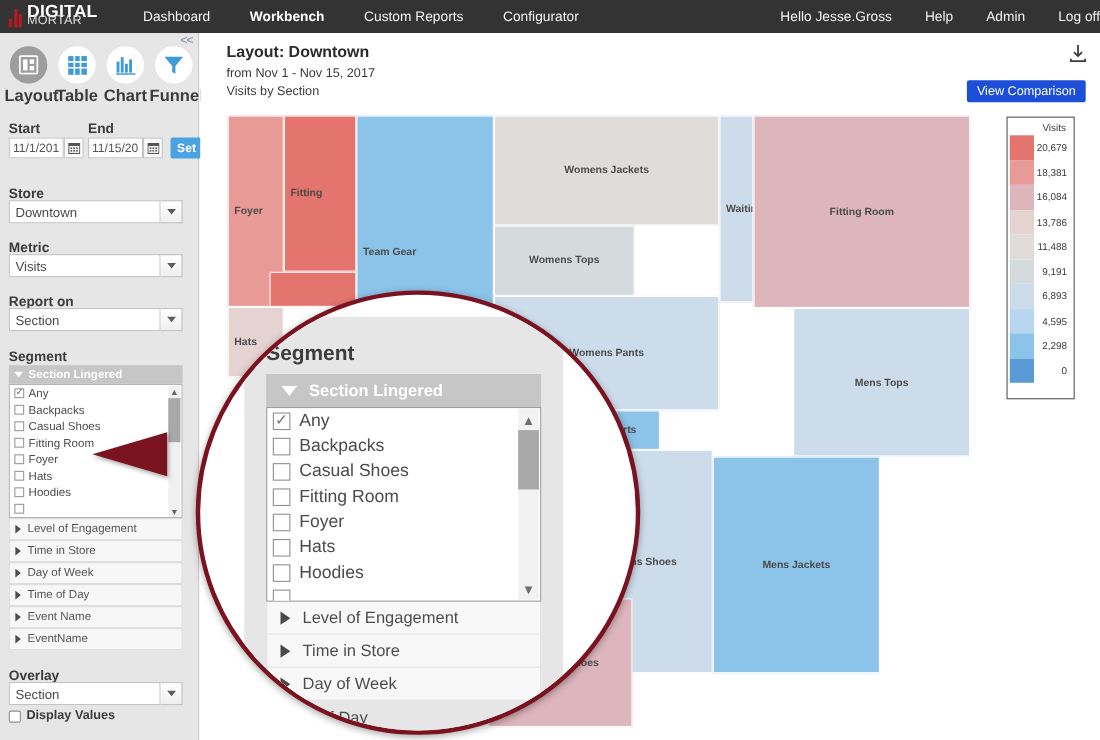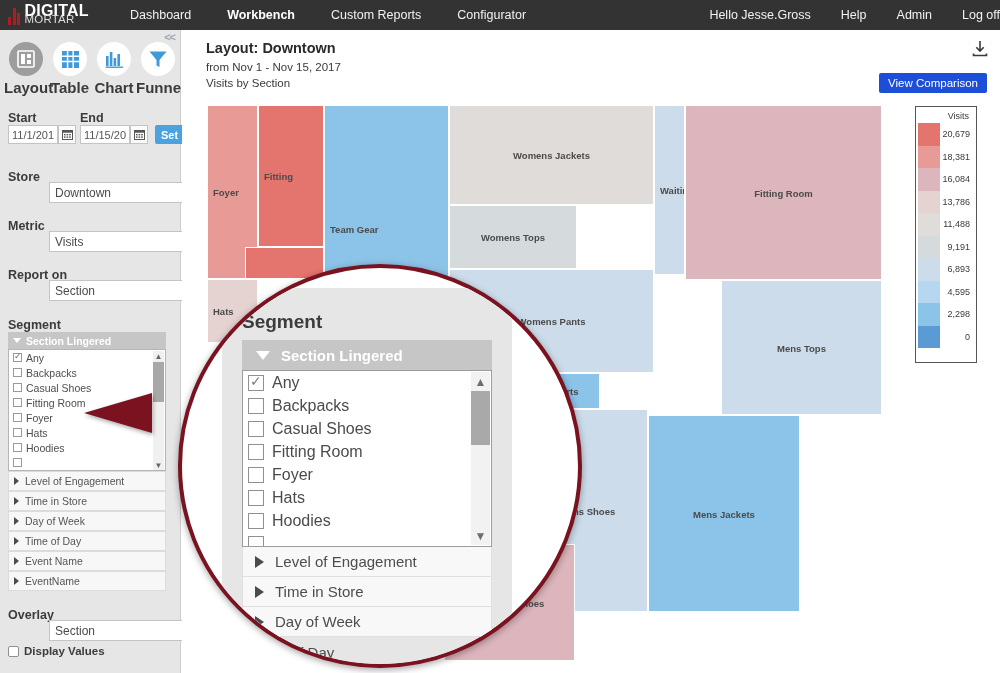--- a/index.html
+++ b/index.html
@@ -62,21 +62,21 @@
   .calbtn {
     width: 18px; height: 19px; border: 1px solid #c4c4c4; background: #fbfbfb;
     display: inline-flex; align-items: center; justify-content: center; cursor: pointer;
     vertical-align: top;
   }
   .setbtn {
     background: #4aa3e0; color: #fff; font-size: 11px; font-weight: bold;
     border: none; height: 19px; padding: 0 6px; cursor: pointer; border-radius: 2px;
     font-family: "Liberation Sans", sans-serif;
   }
-  .selwrap { display: flex; width: 158px; margin-left: 41px; }
+  .selwrap { display: flex; width: 158px; }
   .selbox {
     flex: 1; height: 21px; background: #fff; border: 1px solid #c4c4c4;
     font-size: 12px; color: #4a4a4a; padding-left: 5px; display: flex; align-items: center;
   }
   .selarrow {
     width: 20px; height: 21px; border: 1px solid #c4c4c4; border-left: none;
     background: linear-gradient(#ffffff,#efefef); display: flex; align-items: center;
     justify-content: center; cursor: pointer;
   }
   .selarrow::after {

